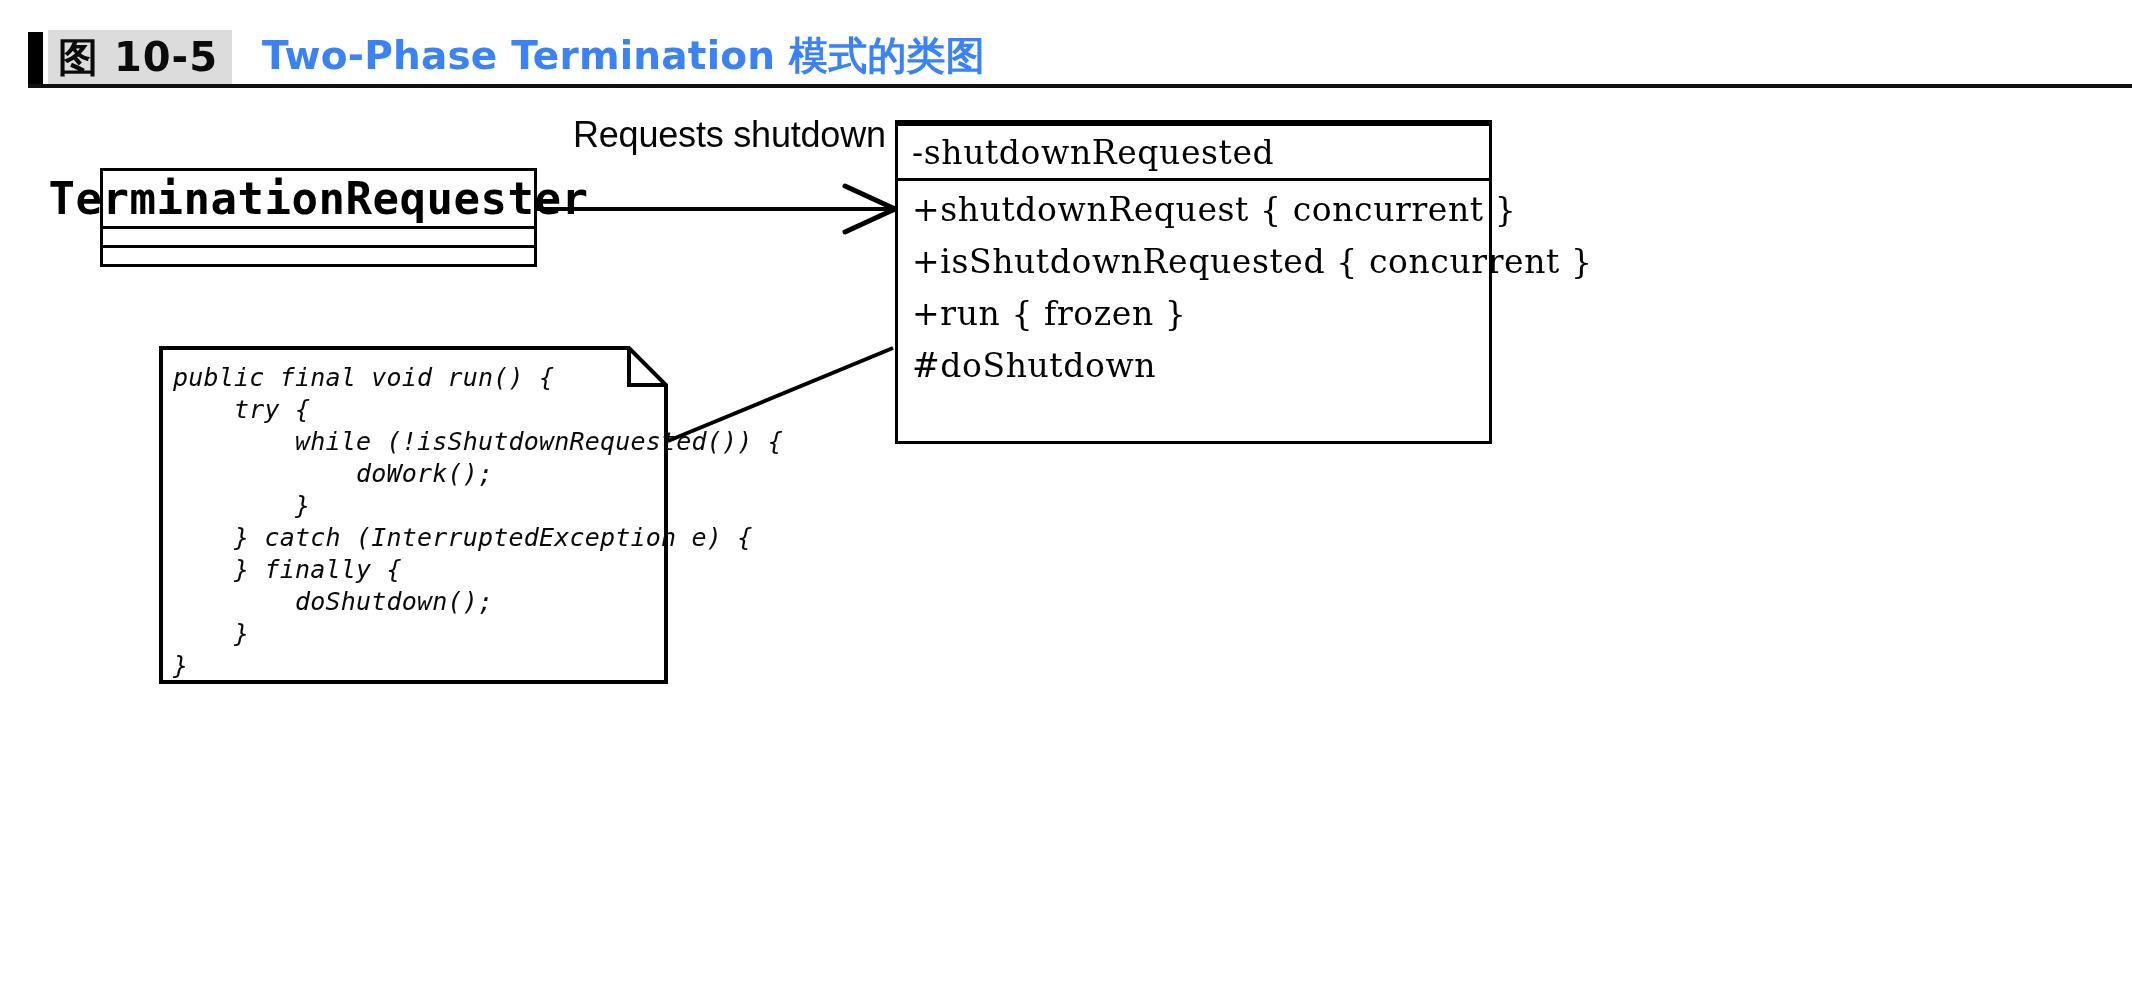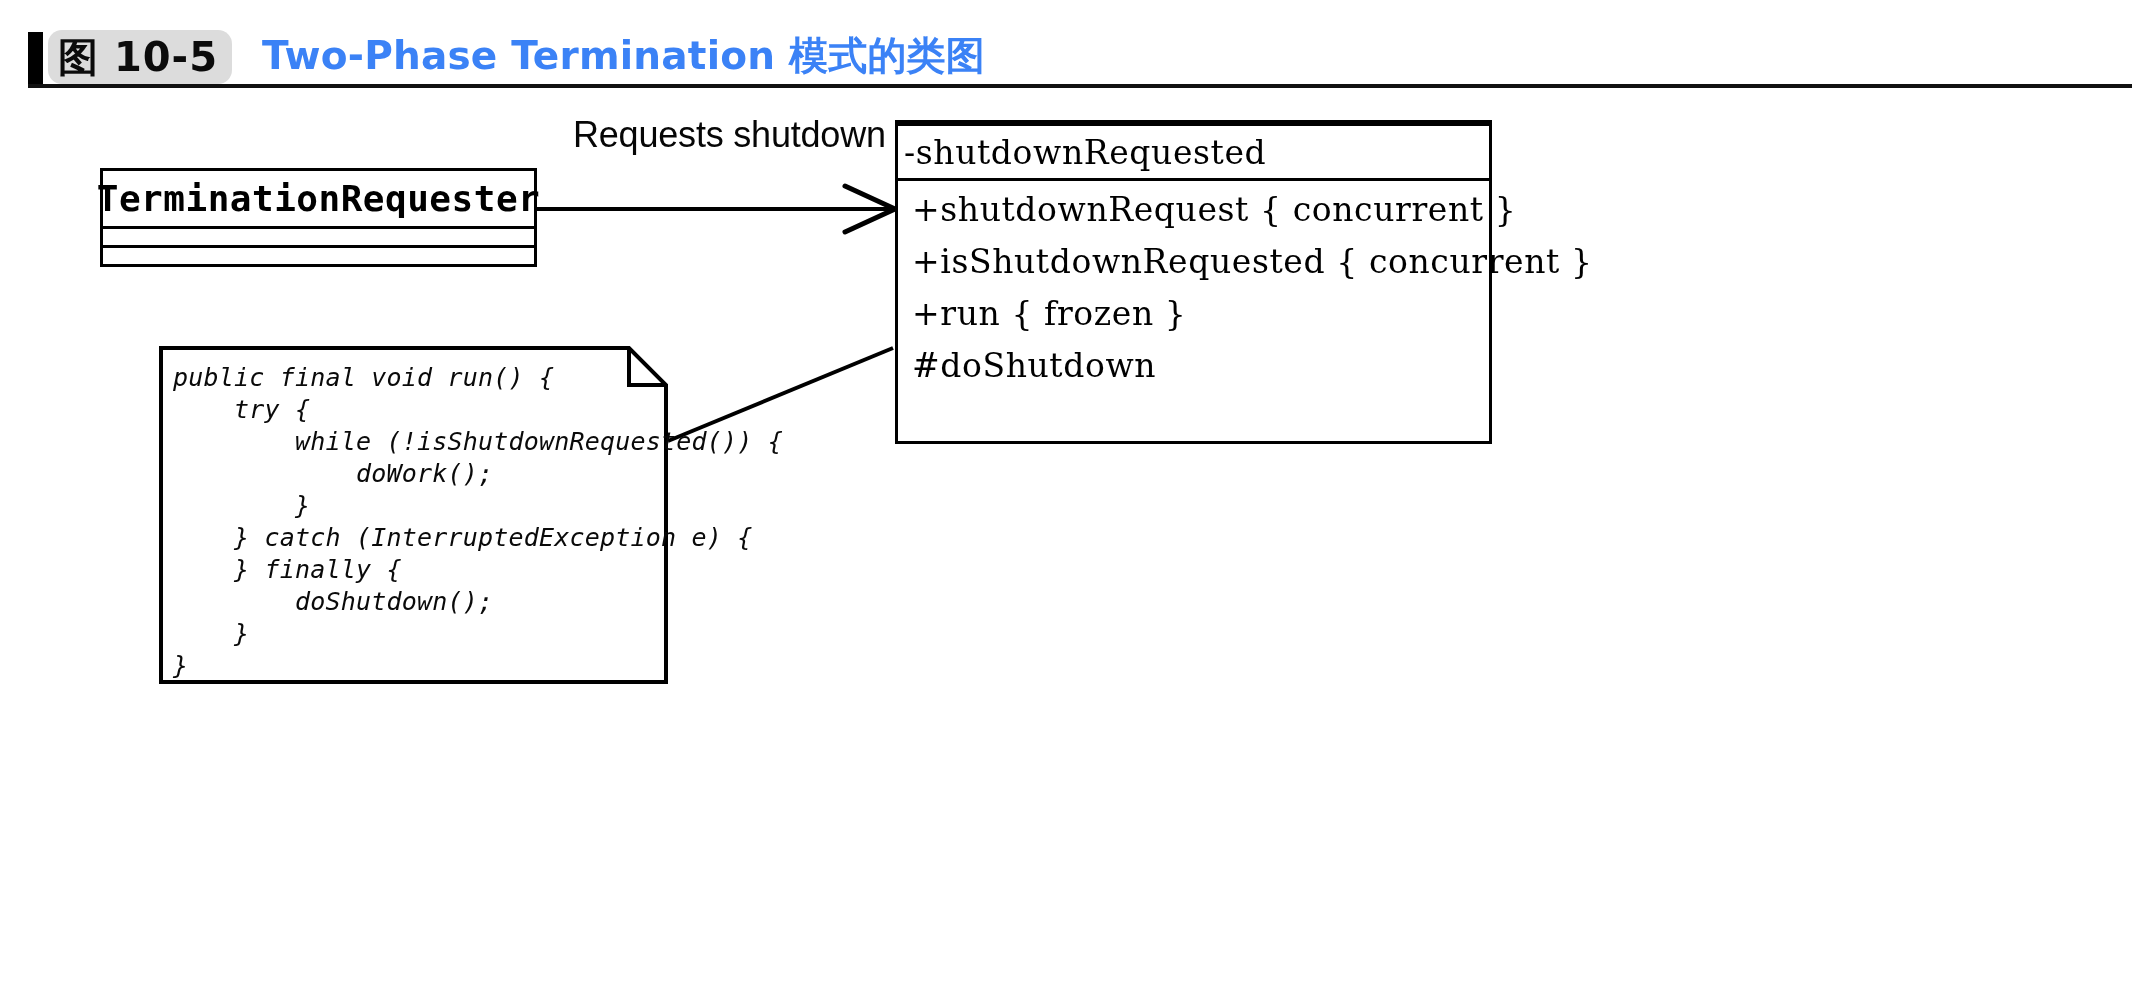--- a/index.html
+++ b/index.html
@@ -42,21 +42,20 @@
   }
   #caption-number-chip {
     position: absolute;
     left: 48px;
     top: 12px;
     height: 54px;
     background: #dcdcdc;
     padding: 0 14px 0 10px;
     display: flex;
     align-items: center;
-    border-radius: 14px;
   }
   #caption-number {
     font-family: "DejaVu Sans", sans-serif;
     font-weight: 700;
     font-size: 40px;
     letter-spacing: 1px;
     line-height: 1;
     color: #0b0b0b;
     white-space: nowrap;
   }
@@ -128,21 +127,21 @@
   #class-termination-requester {
     left: 100px;
     top: 168px;
     width: 437px;
     height: 61px;
   }
   #class-termination-requester .uml-name-compartment {
     height: 100%;
   }
   #class-termination-requester .uml-class-name {
-    font-size: 36px;
+    font-size: 44px;
   }
   #trq-attrs {
     position: absolute;
     left: 100px;
     top: 229px;
     width: 437px;
     height: 19px;
     border: 3px solid #000000;
     border-top: none;
     box-sizing: border-box;
@@ -168,21 +167,21 @@
     height: 324px;
   }
   #term-name-compartment {
     height: 75px;
   }
   #class-terminator .uml-class-name {
     font-size: 36px;
   }
   #term-attr-compartment {
     height: 55px;
-    padding: 0 0 0 6px;
+    padding: 0 0 0 14px;
     display: flex;
     align-items: center;
   }
   #term-op-compartment {
     padding: 6px 0 8px 14px;
   }
   #term-op-compartment .uml-member {
     display: block;
   }
   .op-spaced {

